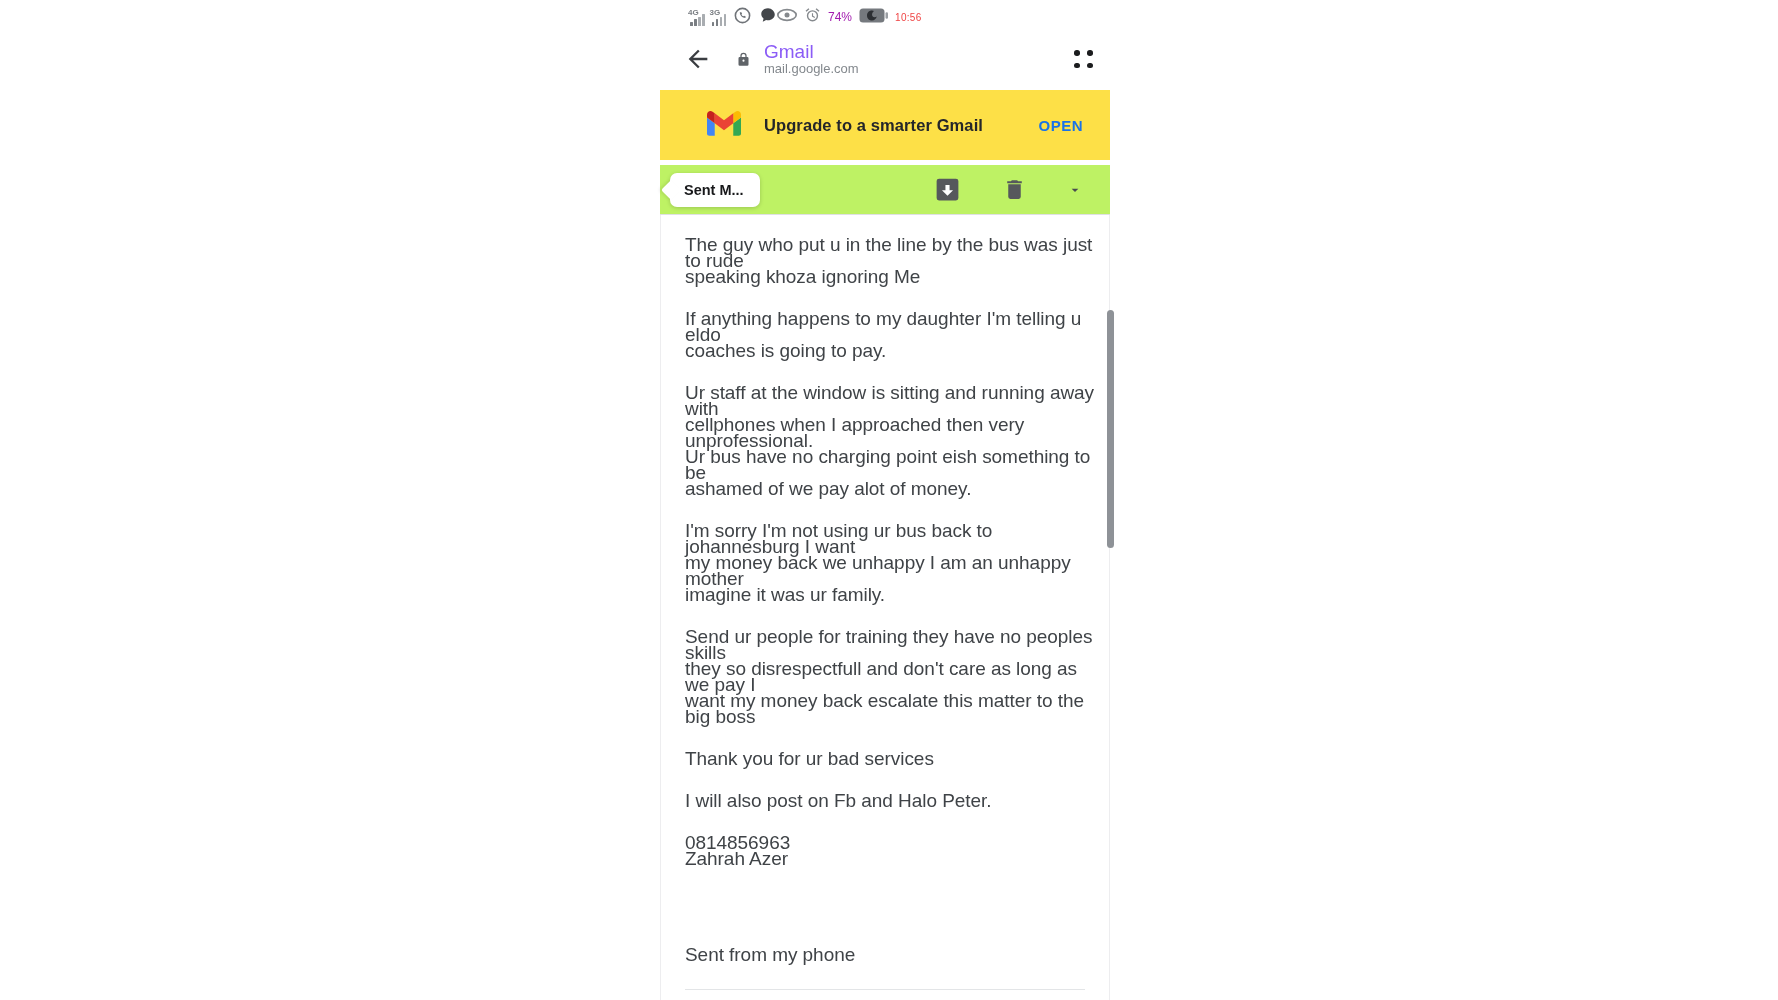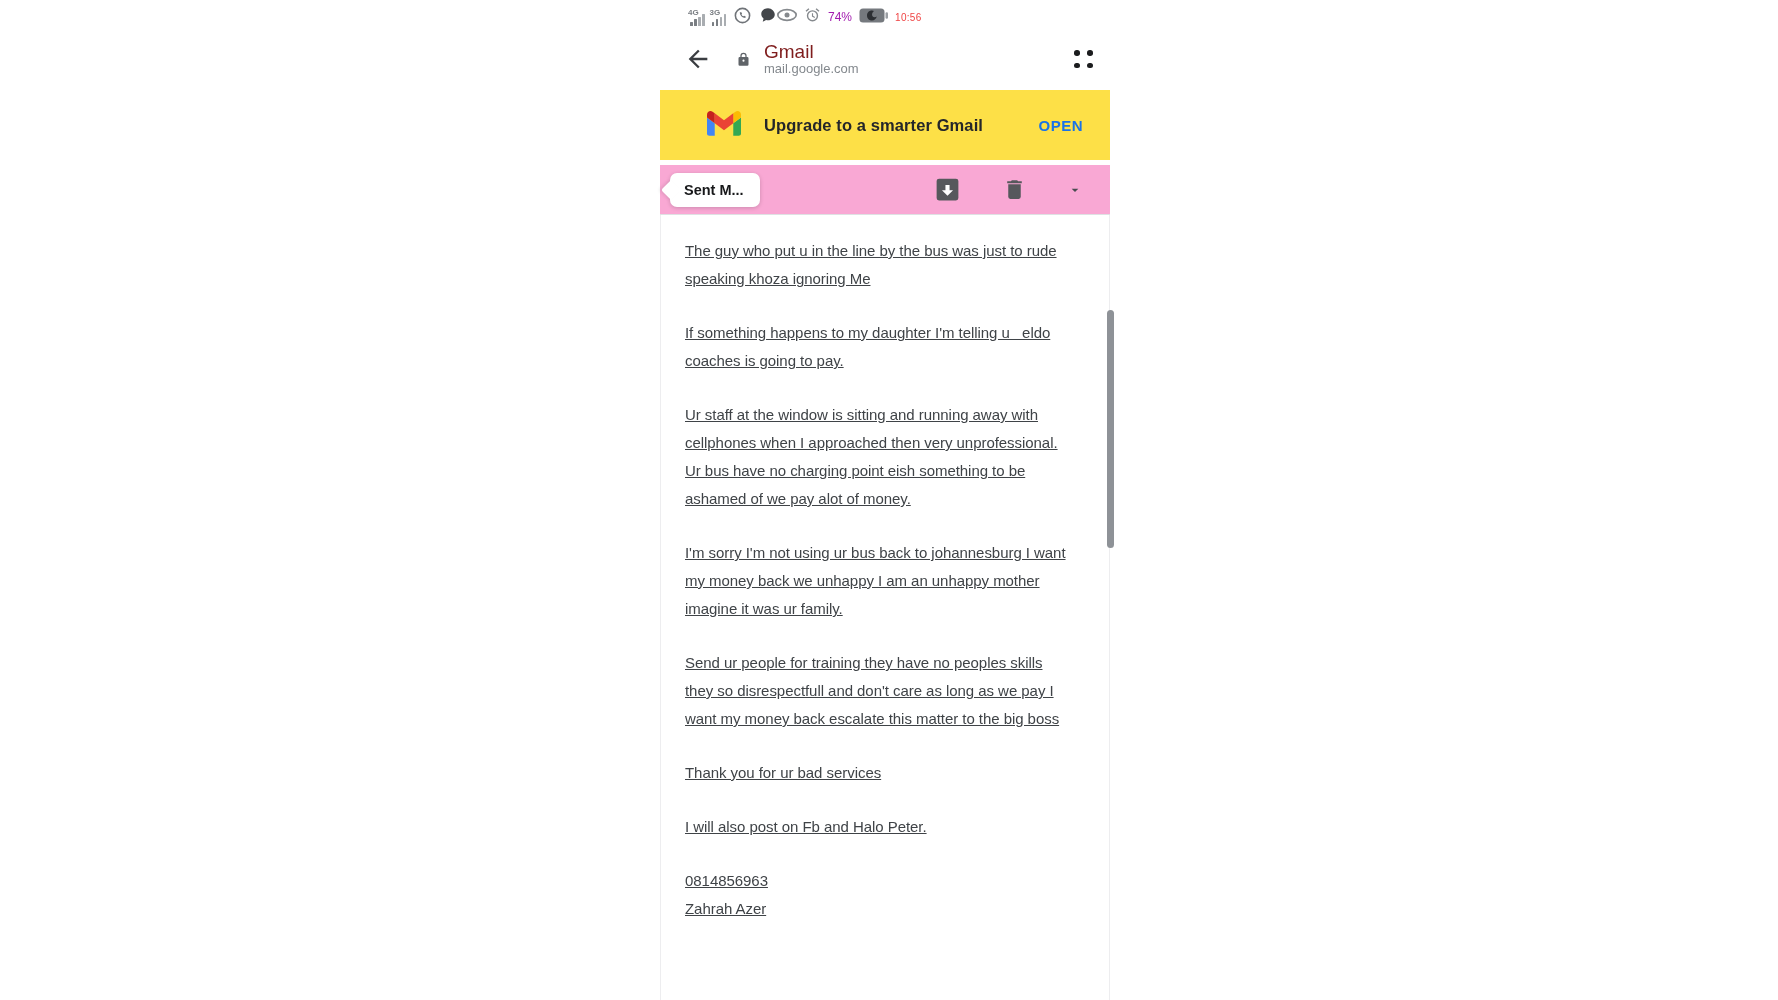--- a/index.html
+++ b/index.html
@@ -16,50 +16,50 @@
   .signal .sup { position:absolute; top:-1px; left:-2px; font-size:8px; font-weight:700; color:#7a7e83; }
   .signal i { display:block; width:2.5px; background:#a9adb1; border-radius:0.5px; }
   .signal i.on { background:#7a7e83; }
   .b1{height:4px}.b2{height:7px}.b3{height:9px}.b4{height:12px}
   .sb-time { font-size:10px; color:#ef4444; letter-spacing:0.3px; }
   .sb-batt-text { font-size:12px; color:#a21caf; }
 
   
   .browser-header { height:62px; display:flex; align-items:center; padding:0 17px 0 24px; background:#fff; }
   .bh-title-wrap { margin-left:13px; line-height:1.15; }
-  .bh-title { font-size:19px; color:#7f1d1d; font-weight:500; }
+  .bh-title { font-size:19px; color:#8b5cf6; font-weight:500; }
   .bh-url { font-size:13px; color:#83888d; }
   .back-btn { display:flex; align-items:center; }
   .lock { margin-left:24px; display:flex; }
   .menu-dots { margin-left:auto; display:grid; grid-template-columns:6px 6px; grid-gap:7px; }
   .menu-dots i { width:5.5px; height:5.5px; background:#1b1c1e; border-radius:50%; }
 
   
   .banner { height:70px; background:#fde047; display:flex; align-items:center; padding:0 27px 0 47px; }
   .banner-text { margin-left:23px; font-size:16.5px; font-weight:600; color:#24262a; letter-spacing:0.1px; }
   .banner-open { margin-left:auto; font-size:15px; font-weight:700; color:#1a73e8; letter-spacing:0.5px; cursor:pointer; }
 
   
-  .toolbar { margin-top:5px; height:50px; background:#f9a8d4; border-bottom:1px solid #dfe1e3;
+  .toolbar { margin-top:5px; height:50px; background:#bef264; border-bottom:1px solid #dfe1e3;
              display:flex; align-items:center; padding-right:27px; }
   .folder-chip { position:relative; margin-left:10px; background:#fff; border-radius:7px;
                  padding:9px 16px 9px 14px; font-size:14.5px; font-weight:700; color:#17181a;
                  box-shadow:0 1px 4px rgba(0,0,0,0.18); }
   .folder-chip::before { content:""; position:absolute; left:-6px; top:50%; width:14px; height:14px;
                  background:#fff; transform:translateY(-50%) rotate(45deg); border-radius:2px;
                  box-shadow:-2px 2px 3px rgba(0,0,0,0.08); }
   .tb-spacer { flex:1; }
   .tb-icon { display:flex; align-items:center; cursor:pointer; }
   .tb-icon + .tb-icon { margin-left:40px; }
   .tb-caret { margin-left:50px; }
 
   
   .msg { background:#fff; border-left:1px solid #ededef; border-right:1px solid #ededef;
          min-height:785px; padding:22px 14px 0 24px; color:#3f4347; }
-  .msg p { font-size:15px; line-height:28px; white-space:pre-wrap; margin-bottom:26px; letter-spacing:-0.05px;text-decoration:underline; }
+  .msg p { font-size:19px; line-height:16px; white-space:pre-wrap; margin-bottom:26px; letter-spacing:-0.05px; }
   .msg p.signature { margin-top:80px; }
   .attach-divider { border:none; border-top:1px solid #e3e5e7; margin-right:10px; }
   .attach-label { font-size:14.5px; color:#c2410c; padding:9px 0 8px 0; }
   .attach-thumb { margin-top:13px; width:113px; height:45px; background:#0c0c0d; }
 
   
   .scroll-thumb { position:absolute; left:1107px; top:310px; width:7px; height:238px;
                   background:#8e9297; border-radius:3.5px; }
 </style>
 </head>
@@ -173,21 +173,21 @@
     <span class="tb-icon tb-caret">
       <svg width="16" height="16" viewBox="0 0 24 24">
           <path d="M7 10l5 5 5-5z" fill="#494c50"></path>
         </svg>
     </span>
   </div>
 
   <div class="msg">
     <p>The guy who put u in the line by the bus was just to rude
 speaking khoza ignoring Me</p>
-    <p>If something happens to my daughter I'm telling u   eldo
+    <p>If anything happens to my daughter I'm telling u   eldo
 coaches is going to pay.</p>
     <p>Ur staff at the window is sitting and running away with
 cellphones when I approached then very unprofessional.
 Ur bus have no charging point eish something to be
 ashamed of we pay alot of money.</p>
     <p>I'm sorry I'm not using ur bus back to johannesburg I want
 my money back we unhappy I am an unhappy mother
 imagine it was ur family.</p>
     <p>Send ur people for training they have no peoples skills
 they so disrespectfull and don't care as long as we pay I

